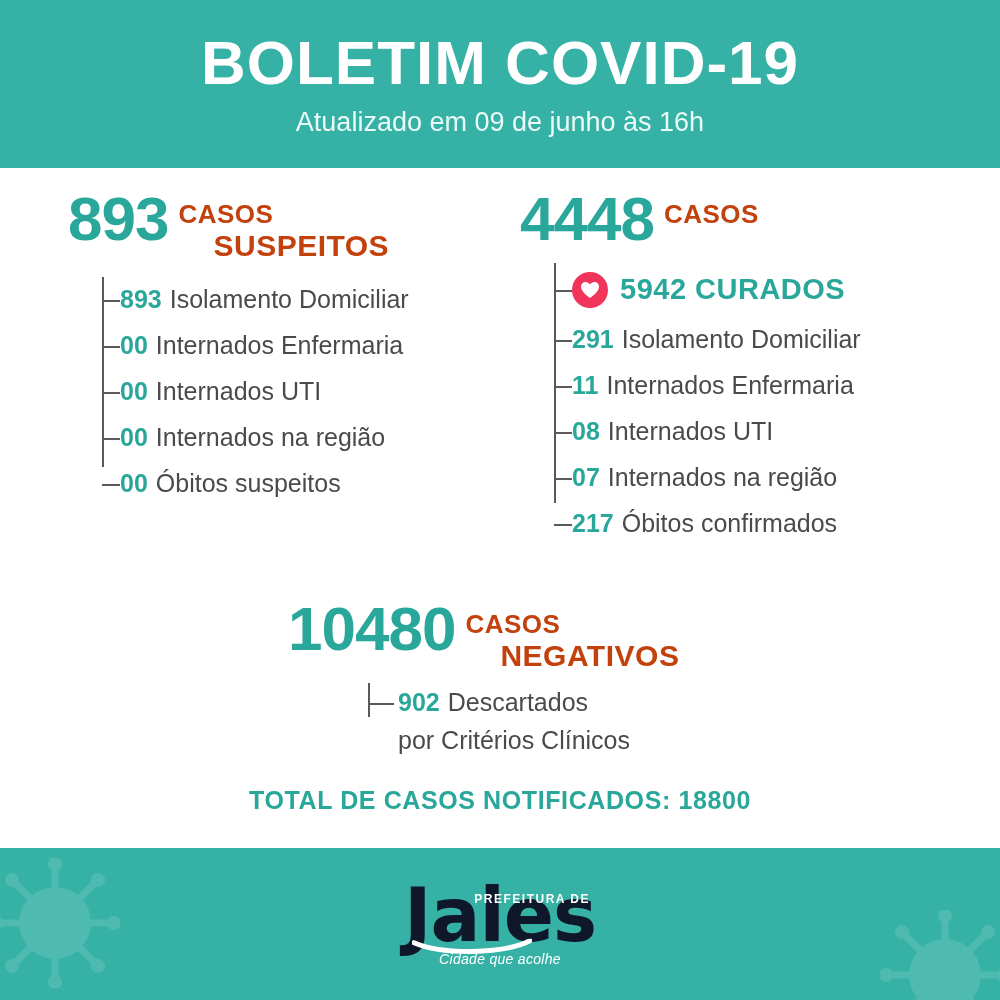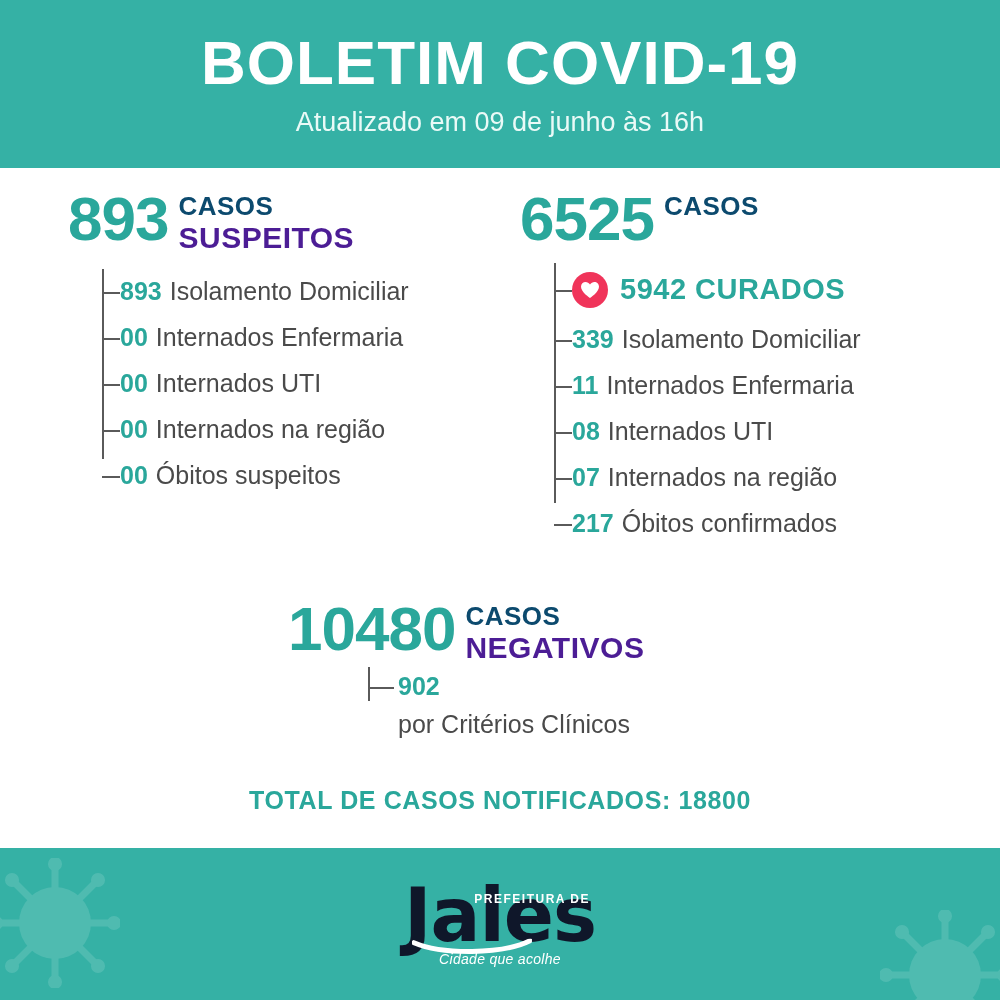--- a/index.html
+++ b/index.html
@@ -47,24 +47,24 @@
     font-weight: bold;
     line-height: 0.95;
     letter-spacing: -1px;
   }
   .big-words {
     margin-left: 10px;
     margin-top: 2px;
     display: flex; flex-direction: column; justify-content: center;
   }
   .big-words .w1 {
-    color: #0c4a6e; font-size: 26px; font-weight: bold; letter-spacing: 0.5px; line-height: 1.12;
+    color: #c2410c; font-size: 26px; font-weight: bold; letter-spacing: 0.5px; line-height: 1.12; margin-top: 8px;
   }
   .big-words .w2 {
-    color: #4c1d95; font-size: 30px; font-weight: bold; letter-spacing: 0.5px; line-height: 1.12;
+    color: #c2410c; font-size: 30px; font-weight: bold; letter-spacing: 0.5px; line-height: 1.12; margin-left: 35px;
   }
 
   
   .tree { position: relative; margin-top: 14px; }
   .tree .vline {
     position: absolute; left: 34px; top: 0; width: 2px; background: #5a5a5a;
   }
   .row {
     position: relative;
     height: 46px;
@@ -99,21 +99,21 @@
   .heart svg { display: block; }
   .cured .ctext {
     color: #2aa79b; font-size: 29px; font-weight: bold; letter-spacing: 0.5px;
   }
 
   
   .block-neg {
     position: absolute; left: 288px; top: 432px; width: 520px;
   }
   .neg-head { display: flex; align-items: flex-start; justify-content: flex-start; }
-  .neg-tree { position: relative; margin-top: 2px; padding-left: 80px; }
+  .neg-tree { position: relative; margin-top: 10px; padding-left: 80px; }
   .neg-tree .vline {
     position: absolute; left: 80px; top: 0; width: 2px; height: 34px; background: #5a5a5a;
   }
   .neg-row {
     position: relative; padding-left: 30px; display: flex; align-items: center; height: 40px;
   }
   .neg-row .hline {
     position: absolute; left: 2px; top: 50%; width: 24px; height: 2px; background: #5a5a5a;
   }
   .neg-row .num { color: #2aa79b; font-size: 25px; font-weight: bold; margin-right: 8px; }
@@ -207,41 +207,41 @@
         <div class="row">
           <div class="hline"></div>
           <div class="num">00</div>
           <div class="lbl">Óbitos suspeitos</div>
         </div>
       </div>
     </div>
 
     <div class="block block-positivos">
       <div class="big-head">
-        <div class="big-num">6525</div>
+        <div class="big-num">4448</div>
         <div class="big-words">
           <div class="w1">CASOS</div>
         </div>
       </div>
       <div class="tree">
         <div class="vline" style="height:240px;"></div>
 
         <div class="cured">
           <div class="hline"></div>
           <div class="heart">
             <svg width="20" height="18" viewBox="0 0 20 18" aria-hidden="true">
               <path d="M10 17 C10 17 1 11.2 1 5.8 C1 2.9 3.1 1 5.6 1 C7.3 1 9 2 10 3.6 C11 2 12.7 1 14.4 1 C16.9 1 19 2.9 19 5.8 C19 11.2 10 17 10 17 Z" fill="#ffffff"></path>
             </svg>
           </div>
           <div class="ctext">5942 CURADOS</div>
         </div>
 
         <div class="row">
           <div class="hline"></div>
-          <div class="num">339</div>
+          <div class="num">291</div>
           <div class="lbl">Isolamento Domiciliar</div>
         </div>
         <div class="row">
           <div class="hline"></div>
           <div class="num">11</div>
           <div class="lbl">Internados Enfermaria</div>
         </div>
         <div class="row">
           <div class="hline"></div>
           <div class="num">08</div>
@@ -266,20 +266,21 @@
         <div class="big-words">
           <div class="w1">CASOS</div>
           <div class="w2">NEGATIVOS</div>
         </div>
       </div>
       <div class="neg-tree">
         <div class="vline"></div>
         <div class="neg-row">
           <div class="hline"></div>
           <div class="num">902</div>
+          <div class="lbl">Descartados</div>
         </div>
         <div class="neg-row2">
           <div class="lbl">por Critérios Clínicos</div>
         </div>
       </div>
     </div>
 
     <div class="total">TOTAL DE CASOS NOTIFICADOS: 18800</div>
   </div>
 

